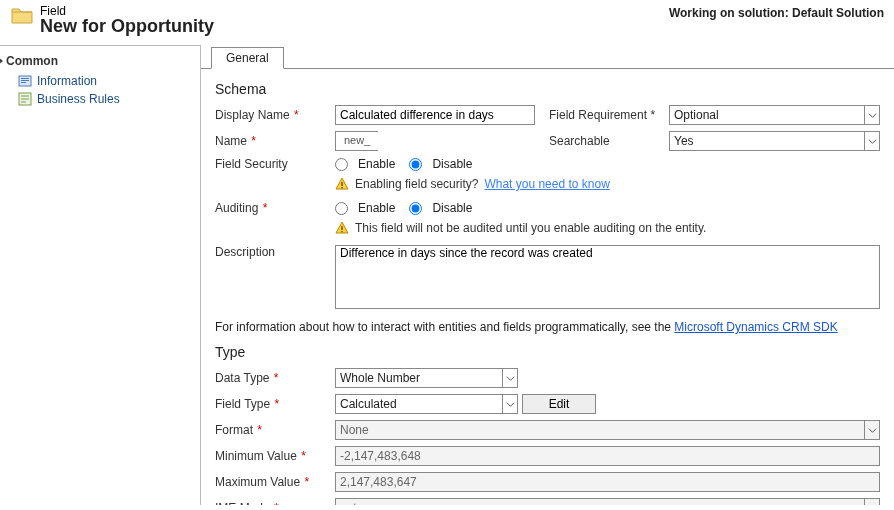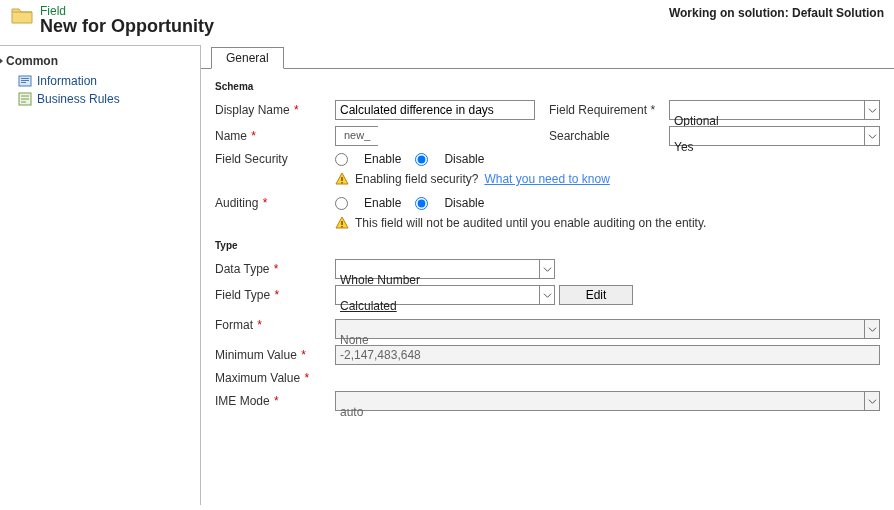--- a/index.html
+++ b/index.html
@@ -1,60 +1,60 @@
 <!DOCTYPE html>
 <html><head>
 <meta charset="utf-8">
 <style>
   * { box-sizing: border-box; }
   body { margin: 0; font-family: "Segoe UI", Arial, sans-serif; font-size: 12px; color: #222; background: #fff; width: 894px; height: 510px; overflow: hidden; }
   .header { display: flex; align-items: flex-start; padding: 4px 10px 8px 10px; border-bottom: 0; position: relative; }
   .folder-icon { width: 24px; height: 20px; margin-right: 6px; margin-top: 2px; }
   .folder-icon svg { width: 24px; height: 20px; }
-  .header-text .sub { font-size: 12px; color: #15803d; }
+  .header-text .sub { font-size: 12px; color: #000000; }
   .header-text .title { font-size: 18px; font-weight: 700; margin-top: -2px; }
   .solution-text { position: absolute; right: 10px; top: 6px; font-size: 12px; font-weight: 600; }
   .body { display: flex; height: calc(510px - 50px); }
   .sidebar { width: 200px; border-top: 1px solid #bbb; padding-top: 6px; background: #fff; }
   .side-section { font-size: 12px; font-weight: 700; color: #333; padding: 2px 10px 4px 6px; position: relative; }
   .side-section::before { content: ""; position: absolute; left: -2px; top: 5px; width: 0; height: 0; border-top: 4px solid transparent; border-bottom: 4px solid transparent; border-right: 5px solid #444; transform: rotate(180deg); }
   .side-item { display: flex; align-items: center; padding: 2px 8px 2px 18px; font-size: 12px; color: #1a4d87; cursor: pointer; }
   .side-item .ico { width: 14px; height: 14px; margin-right: 5px; display: inline-flex; }
   .content { flex: 1; border-left: 1px solid #bbb; overflow: auto; }
   .tabstrip { display: flex; align-items: flex-end; height: 24px; border-bottom: 1px solid #888; }
   .tab { border: 1px solid #888; border-bottom: 1px solid #fff; padding: 3px 14px 3px 14px; font-size: 12px; margin-left: 10px; margin-bottom: -1px; background: #fff; position: relative; top: 0; }
   .pane { padding: 10px 14px 14px 14px; }
-  .sect { font-size: 10px; font-weight: 700; margin: 2px 0 8px 0; }
+  .sect { font-size: 14px; font-weight: 400; margin: 2px 0 8px 0; }
   .row { display: flex; align-items: center; margin-bottom: 6px; }
   .label { width: 120px; font-size: 12px; color: #333; }
   .label .req { color: #c00; margin-left: 1px; }
   .col2-label { width: 120px; font-size: 12px; color: #333; margin-left: 14px; }
   .col1-field { width: 200px; }
   .col2-field { flex: 1; }
   input.txt, textarea.txt { width: 100%; font: inherit; padding: 0 4px; border: 1px solid #888; height: 20px; background: #fff; }
   textarea.txt { height: 64px; resize: none; }
   input.txt[readonly], select.sel[disabled] { background: #f3f3f3; color: #666; }
   .prefix-box { display: flex; width: 200px; }
   .prefix-box .pfx { border: 1px solid #888; border-right: 0; padding: 2px 8px; height: 20px; background: #fff; color: #555; font-size: 11px; }
   .prefix-box input { flex: 1; }
   .msel { position: relative; }
-  .msel .msel-box { border: 1px solid #888; height: 20px; padding: 12px 18px 1px 4px; font-size: 12px; line-height: 16px; background: #fff; }
+  .msel .msel-box { border: 1px solid #888; height: 20px; padding: 1px 18px 1px 4px; font-size: 12px; line-height: 16px; background: #fff; }
   .msel .chev { position: absolute; right: 0; top: 0; width: 16px; height: 20px; border-left: 1px solid #888; display: flex; align-items: center; justify-content: center; }
   .msel .chev svg { width: 9px; height: 9px; }
   .msel.disabled .msel-box { background: #f3f3f3; color: #666; }
   .radio-group { display: flex; gap: 14px; align-items: center; }
-  .radio-item { display: flex; align-items: center; gap: 16px; font-size: 12px; }
+  .radio-item { display: flex; align-items: center; gap: 10px; font-size: 12px; }
   .radio-item input { margin: 0; }
   .note-row { display: flex; align-items: center; margin: 4px 0 10px 120px; gap: 6px; font-size: 12px; color: #333; }
   .note-row a { color: #3b82f6; }
   .warn-ico { width: 14px; height: 14px; display: inline-flex; }
   .info-line { margin: 8px 0 10px 0; font-size: 12px; }
   .info-line a { color: #1a57c7; }
   .edit-btn { width: 74px; height: 20px; font: inherit; border: 1px solid #888; background: #eee; margin-left: 4px; }
-  .w200 { width: 220px; text-decoration: underline; }
+  .w200 { width: 183px; }
 </style>
 </head>
 <body>
 
 <div class="header">
   <div class="folder-icon">
     <svg viewBox="0 0 24 20">
         <path d="M2 3h7l2 3h11v11H2z" fill="#f6d97a" stroke="#c9a63f"></path>
         <path d="M2 6h20" stroke="#c9a63f"></path>
       </svg>
@@ -175,21 +175,28 @@
         <span class="warn-ico">
             <svg viewBox="0 0 14 14">
               <path d="M7 1l6 11H1z" fill="#ffd23a" stroke="#b8860b"></path>
               <rect x="6.3" y="5" width="1.4" height="4" fill="#6b4b00"></rect>
               <rect x="6.3" y="10" width="1.4" height="1.4" fill="#6b4b00"></rect>
             </svg>
           </span>
         <span>This field will not be audited until you enable auditing on the entity.</span>
       </div>
 
-
+      <div class="row" style="align-items:flex-start;">
+        <div class="label">Description</div>
+        <div style="flex:1;"><textarea class="txt" style="">Difference in days since the record was created</textarea></div>
+      </div>
+
+      <div class="info-line">
+        <span>For information about how to interact with entities and fields programmatically, see the </span><a href="#">Microsoft Dynamics CRM SDK</a>
+      </div>
 
       <div class="sect">Type</div>
 
       <div class="row">
         <div class="label"><span>Data Type</span> <span class="req">*</span></div>
         <div class="w200">
           <div class="msel">
             <div class="msel-box">Whole Number</div>
             <div class="chev">
                 <svg viewBox="0 0 10 10">
@@ -210,39 +217,40 @@
                   <path d="M1 3l4 4 4-4" fill="none" stroke="#444"></path>
                 </svg>
               </div>
           </div>
         </div>
         <button class="edit-btn">Edit</button>
       </div>
 
       <div class="row">
         <div class="label"><span>Format</span> <span class="req">*</span></div>
-        <div style="flex:1;margin-top:8px;">
+        <div style="flex:1;">
           <div class="msel disabled">
             <div class="msel-box">None</div>
             <div class="chev">
                 <svg viewBox="0 0 10 10">
                   <path d="M1 3l4 4 4-4" fill="none" stroke="#444"></path>
                 </svg>
               </div>
           </div>
         </div>
       </div>
 
       <div class="row">
         <div class="label"><span>Minimum Value</span> <span class="req">*</span></div>
         <div style="flex:1;"><input class="txt" readonly="" value="-2,147,483,648" style=""></div>
       </div>
 
       <div class="row">
         <div class="label"><span>Maximum Value</span> <span class="req">*</span></div>
+        <div style="flex:1;"><input class="txt" readonly="" value="2,147,483,647" style=""></div>
       </div>
 
       <div class="row">
         <div class="label"><span>IME Mode</span> <span class="req">*</span></div>
         <div style="flex:1;">
           <div class="msel disabled">
             <div class="msel-box">auto</div>
             <div class="chev">
                 <svg viewBox="0 0 10 10">
                   <path d="M1 3l4 4 4-4" fill="none" stroke="#444"></path>

